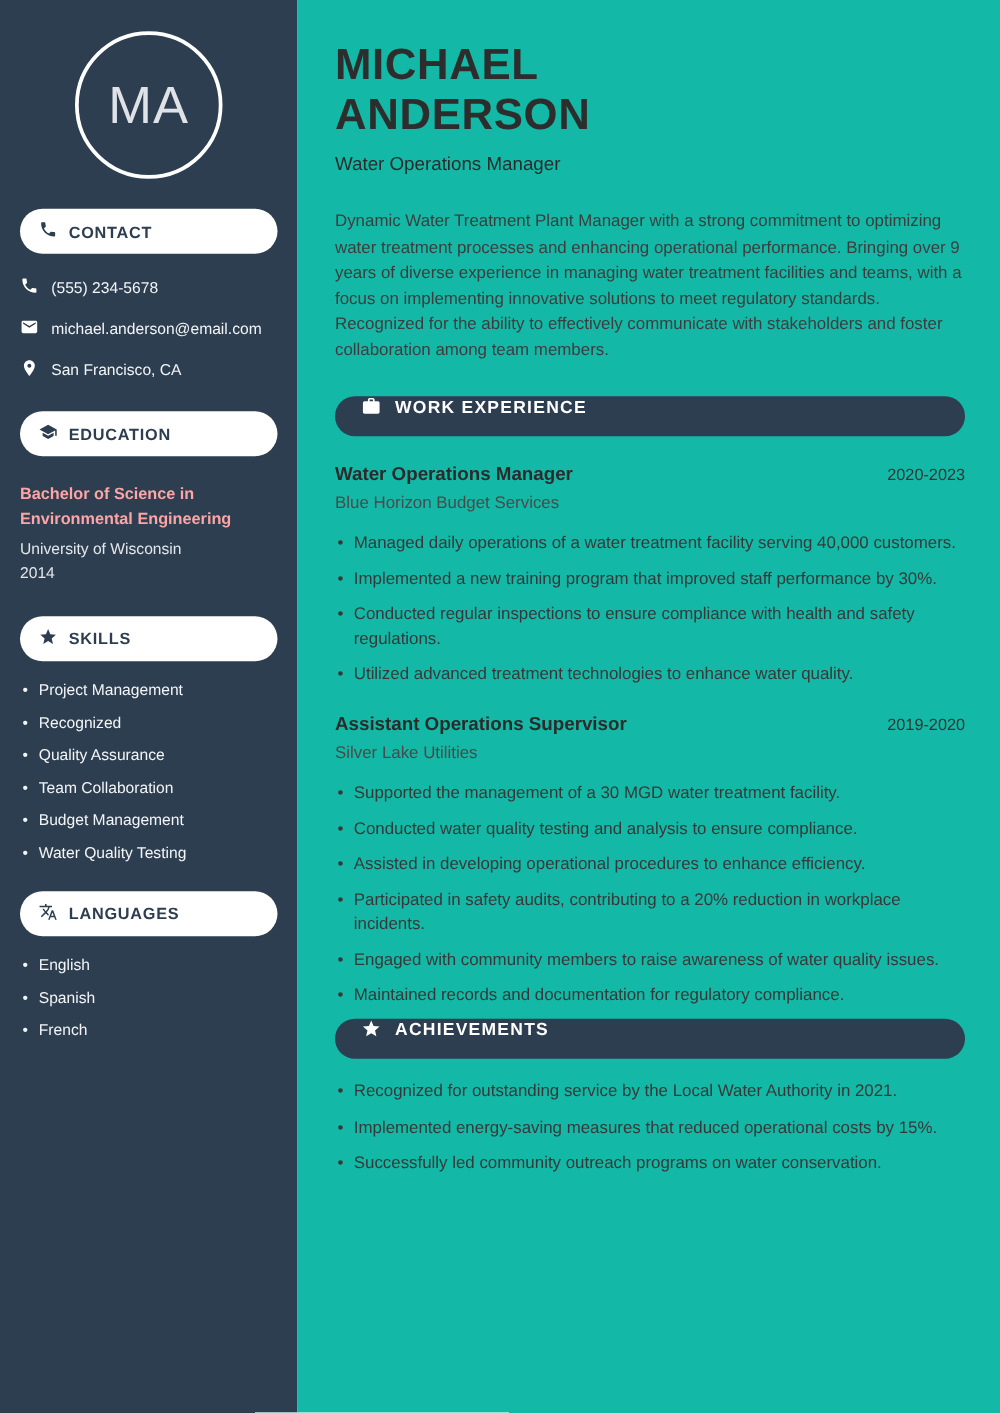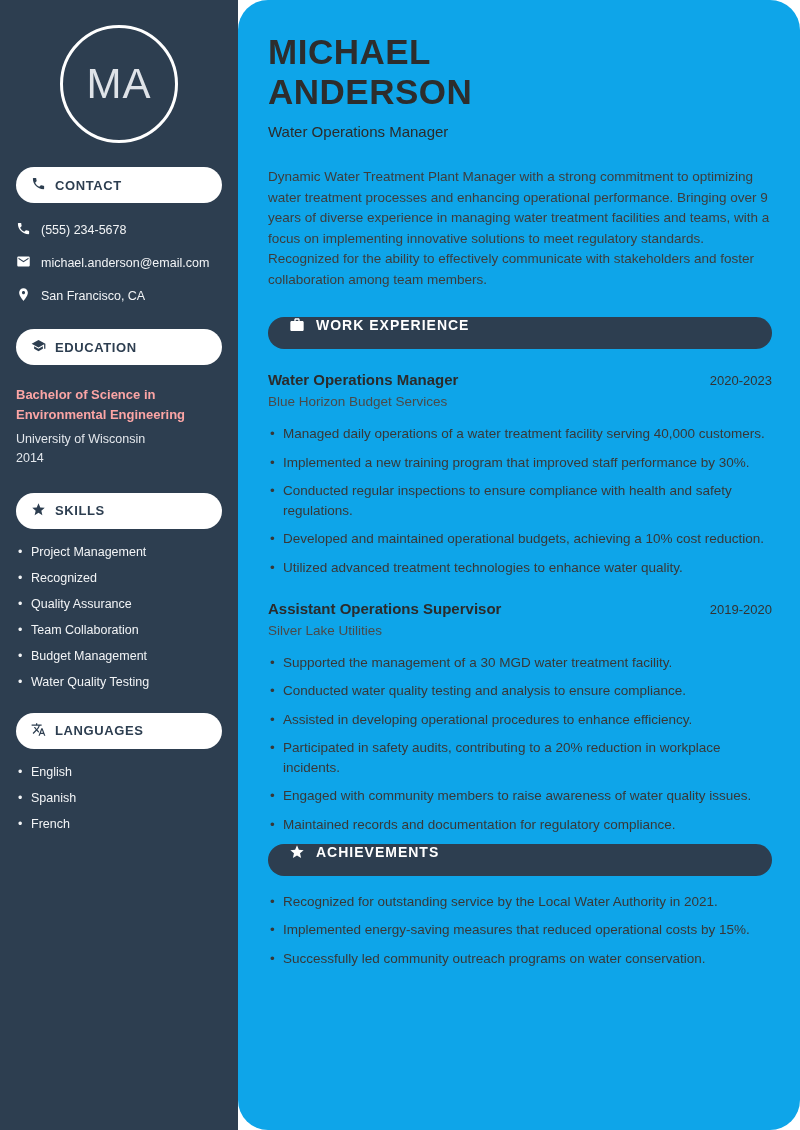--- a/index.html
+++ b/index.html
@@ -49,23 +49,22 @@
   ul.side-list li {
     position: relative; padding-left: 13px;
     font-size: 12.5px; color: #f2f4f6;
     margin-bottom: 12px;
   }
   ul.side-list li::before { content: "•"; position: absolute; left: 0; top: 0; color: #f2f4f6; }
 
   
   .main {
     flex: 1;
-    background: #0ea5e9;
+    background: #14b8a6;
     padding: 32px 28px 0 30px;
-    border-radius: 30px;
   }
   .name { font-size: 35px; font-weight: bold; color: #2d2d2d; line-height: 1.13; letter-spacing: 0.5px; }
   .job-title { margin-top: 12px; font-size: 15px; color: #2b2b2b; }
   .summary { margin-top: 27px; font-size: 13.5px; line-height: 1.52; color: #3d3d3d; }
 
   .banner {
     margin-top: 27px;
     background: #2d3e50; color: #ffffff;
     border-radius: 20px; height: 32px;
     display: flex; gap: 11px;
@@ -201,21 +200,20 @@
   <section class="job">
     <div class="job-head">
       <span class="job-role">Water Operations Manager</span>
       <span class="job-dates">2020-2023</span>
     </div>
     <div class="job-company">Blue Horizon Budget Services</div>
     <ul class="bullets">
       <li>Managed daily operations of a water treatment facility serving 40,000 customers.</li>
       <li>Implemented a new training program that improved staff performance by 30%.</li>
       <li>Conducted regular inspections to ensure compliance with health and safety regulations.</li>
-      <li>Developed and maintained operational budgets, achieving a 10% cost reduction.</li>
       <li>Utilized advanced treatment technologies to enhance water quality.</li>
     </ul>
   </section>
 
   <section class="job">
     <div class="job-head">
       <span class="job-role">Assistant Operations Supervisor</span>
       <span class="job-dates">2019-2020</span>
     </div>
     <div class="job-company">Silver Lake Utilities</div>

